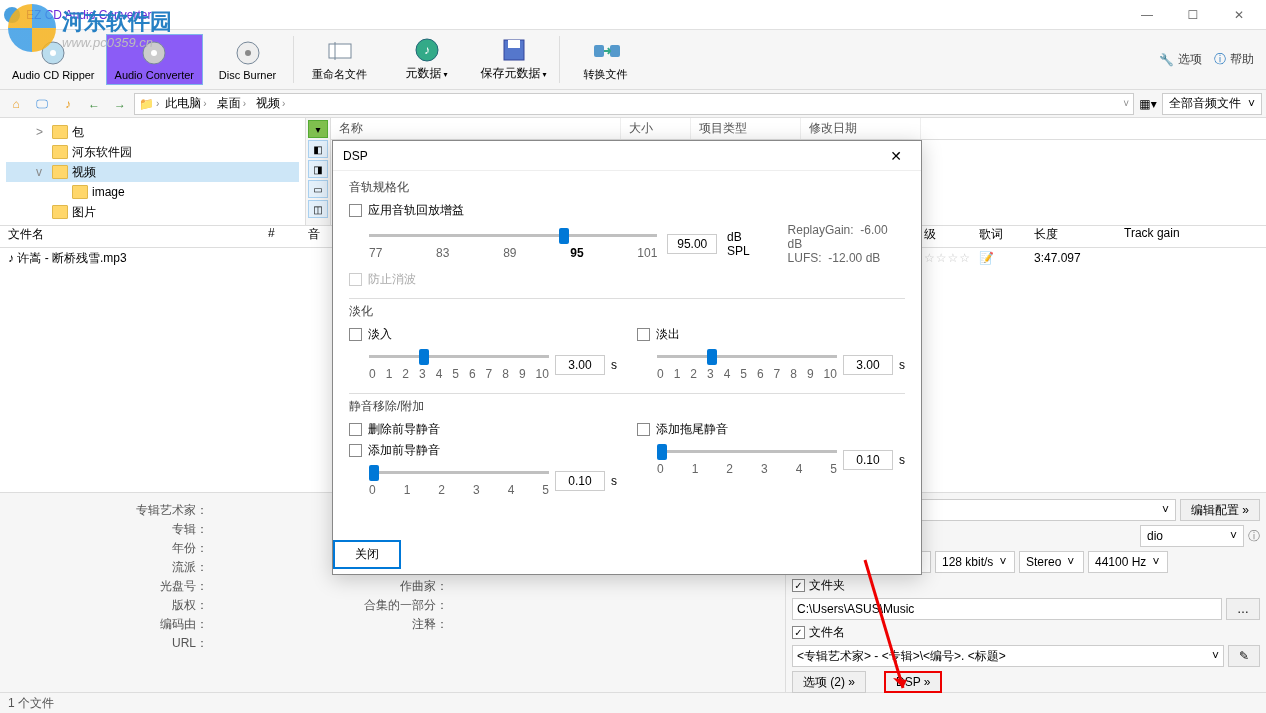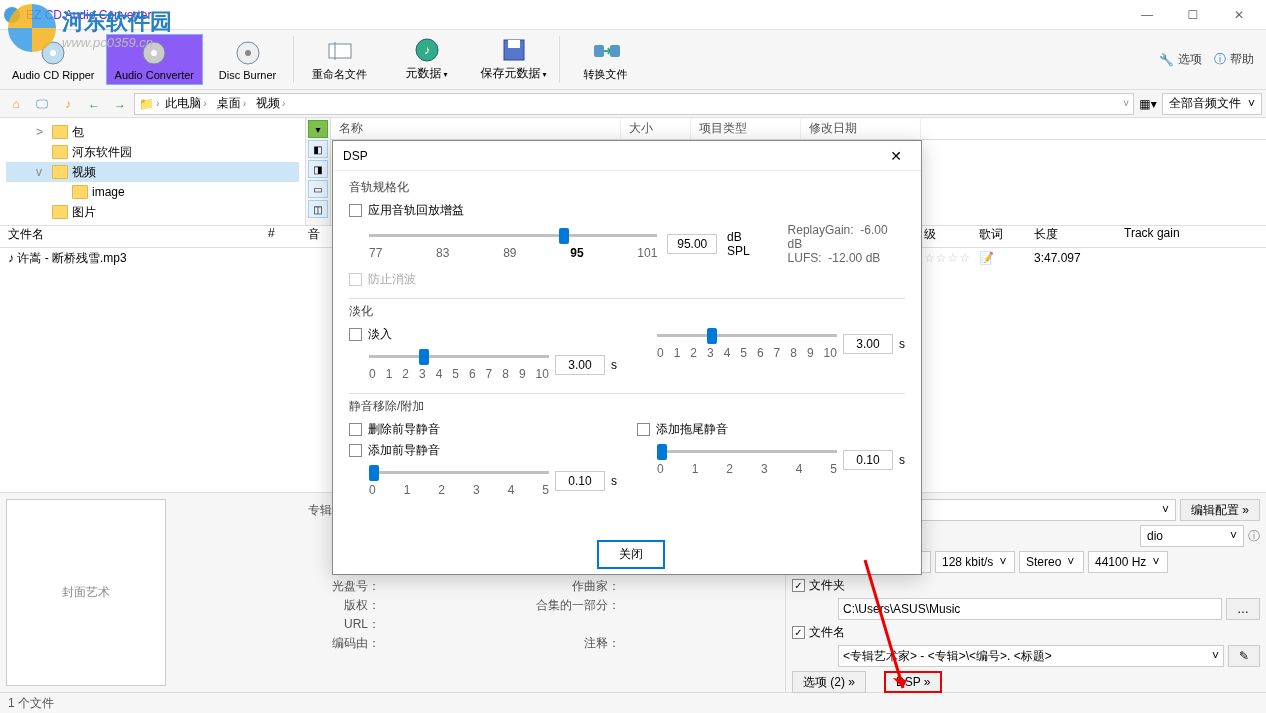--- a/index.html
+++ b/index.html
@@ -67,21 +67,21 @@
 .bleft { flex: 1; border-right: 1px solid #ddd; display: flex; }
 .cover { width: 160px; border: 1px solid #ccc; margin: 6px; background: #fff; display: flex; align-items: center; justify-content: center; color: #888; }
 .meta { flex: 1; padding: 8px 12px; }
 .mrow { display: flex; height: 18px; align-items: center; margin-bottom: 1px; }
 .mrow .ml { width: 200px; text-align: right; color: #555; padding-right: 4px; }
 .bright { width: 480px; padding: 6px; display: flex; flex-direction: column; gap: 4px; }
 .frow { display: flex; align-items: center; gap: 4px; }
 .sel2 { height: 22px; border: 1px solid #ccc; background: #fff; padding: 0 6px; display: flex; align-items: center; gap: 6px; cursor: pointer; }
 .chk { width: 13px; height: 13px; border: 1px solid #888; background: #fff; display: inline-flex; align-items: center; justify-content: center; font-size: 10px; }
 .chk.on::after { content: "✓"; }
-.inp { flex: 1; height: 22px; border: 1px solid #ccc; background: #fff; padding: 2px 4px; display: flex; align-items: center; margin-left: 46px; }
+.inp { flex: 1; height: 22px; border: 1px solid #ccc; background: #fff; padding: 2px 4px; display: flex; align-items: center; }
 .btn2 { height: 22px; border: 1px solid #ccc; background: #f0f0f0; padding: 0 10px; display: flex; align-items: center; cursor: pointer; }
 .btn2.hl { border: 2px solid #e00; }
 
 
 .status { height: 22px; border-top: 1px solid #ddd; background: #f6f6f6; display: flex; align-items: center; padding: 0 8px; color: #555; }
 
 
 .dlg { position: absolute; left: 332px; top: 140px; width: 590px; height: 435px; background: #fff; border: 1px solid #888; box-shadow: 0 4px 20px rgba(0,0,0,.2); z-index: 100; display: flex; flex-direction: column; }
 .dlg .dtb { height: 30px; display: flex; align-items: center; padding: 0 10px; border-bottom: 1px solid #eee; }
 .dlg .dtb .dtt { flex: 1; font-size: 12px; }
@@ -91,21 +91,21 @@
 .dlg .sttl { color: #444; margin-bottom: 6px; }
 .dlg .crow { display: flex; align-items: center; gap: 6px; margin-bottom: 4px; }
 .dlg .slider { position: relative; height: 36px; }
 .dlg .track { position: absolute; top: 8px; left: 0; right: 0; height: 3px; background: #c0c0c0; }
 .dlg .thumb { position: absolute; top: 2px; width: 10px; height: 16px; background: #0078d7; border-radius: 2px; }
 .dlg .ticks { position: absolute; top: 20px; left: 0; right: 0; display: flex; justify-content: space-between; font-size: 11px; color: #666; }
 .dlg .nfield { width: 50px; height: 20px; border: 1px solid #ccc; text-align: center; display: flex; align-items: center; justify-content: center; }
 .dlg .two { display: flex; gap: 20px; }
 .dlg .col { flex: 1; }
 .dlg .disabled { color: #aaa; }
-.dlg .dftr { height: 40px; display: flex; align-items: center; justify-content: center; margin-left: 8px; }
+.dlg .dftr { height: 40px; display: flex; align-items: center; justify-content: flex-start; }
 .dlg .dbtn { border: 2px solid #0078d7; background: #fff; padding: 4px 20px; cursor: pointer; }
 
 
 .arrow { position: absolute; left: 855px; top: 550px; width: 60px; height: 150px; z-index: 200; pointer-events: none; }
 
 svg { display: block; }
 </style>
 </head>
 <body>
 
@@ -321,23 +321,20 @@
         <div class="hc stars" style="width:55px">☆☆☆☆</div>
         <div class="hc" style="width:55px">📝</div>
         <div class="hc" style="width:90px">3:47.097</div>
       </div>
     </div>
   </div>
 </div>
 
 <div class="bottom">
   <div class="bleft">
-    <div class="cover">
-        <span>封面艺术</span>
-      </div>
     <div class="meta">
       <div class="mrow">
           <div class="ml">专辑艺术家：</div>
         </div>
       <div class="mrow">
           <div class="ml">专辑：</div>
         </div>
       <div class="mrow">
           <div class="ml">年份：</div>
         </div>
@@ -348,26 +345,26 @@
           <div class="ml">光盘号：</div>
           <div style="width:120px"></div>
           <div class="ml" style="width:120px">作曲家：</div>
         </div>
       <div class="mrow">
           <div class="ml">版权：</div>
           <div style="width:120px"></div>
           <div class="ml" style="width:120px">合集的一部分：</div>
         </div>
       <div class="mrow">
-          <div class="ml">URL：</div>
-        </div>
-      <div class="mrow">
           <div class="ml">编码由：</div>
           <div style="width:120px"></div>
           <div class="ml" style="width:120px">注释：</div>
+        </div>
+      <div class="mrow">
+          <div class="ml">URL：</div>
         </div>
     </div>
   </div>
   <div class="bright">
     <div class="frow">
       <div class="sel2" style="flex:1">
           <span style="flex:1"></span>
           <span class="ch">˅</span>
         </div>
       <div class="btn2">编辑配置 »</div>
@@ -500,20 +497,24 @@
                   <span>8</span>
                   <span>9</span>
                   <span>10</span>
                 </div>
             </div>
             <div class="nfield">3.00</div>
               <span>s</span>
           </div>
         </div>
         <div class="col">
+          <div class="crow">
+              <span class="chk"></span>
+              <span>淡出</span>
+            </div>
           <div style="display:flex;align-items:center;gap:6px;margin-left:20px">
             <div class="slider" style="width:180px">
                 <div class="track"></div>
                 <div class="thumb" style="left:28%"></div>
               <div class="ticks">
                   <span>0</span>
                   <span>1</span>
                   <span>2</span>
                   <span>3</span>
                   <span>4</span>

